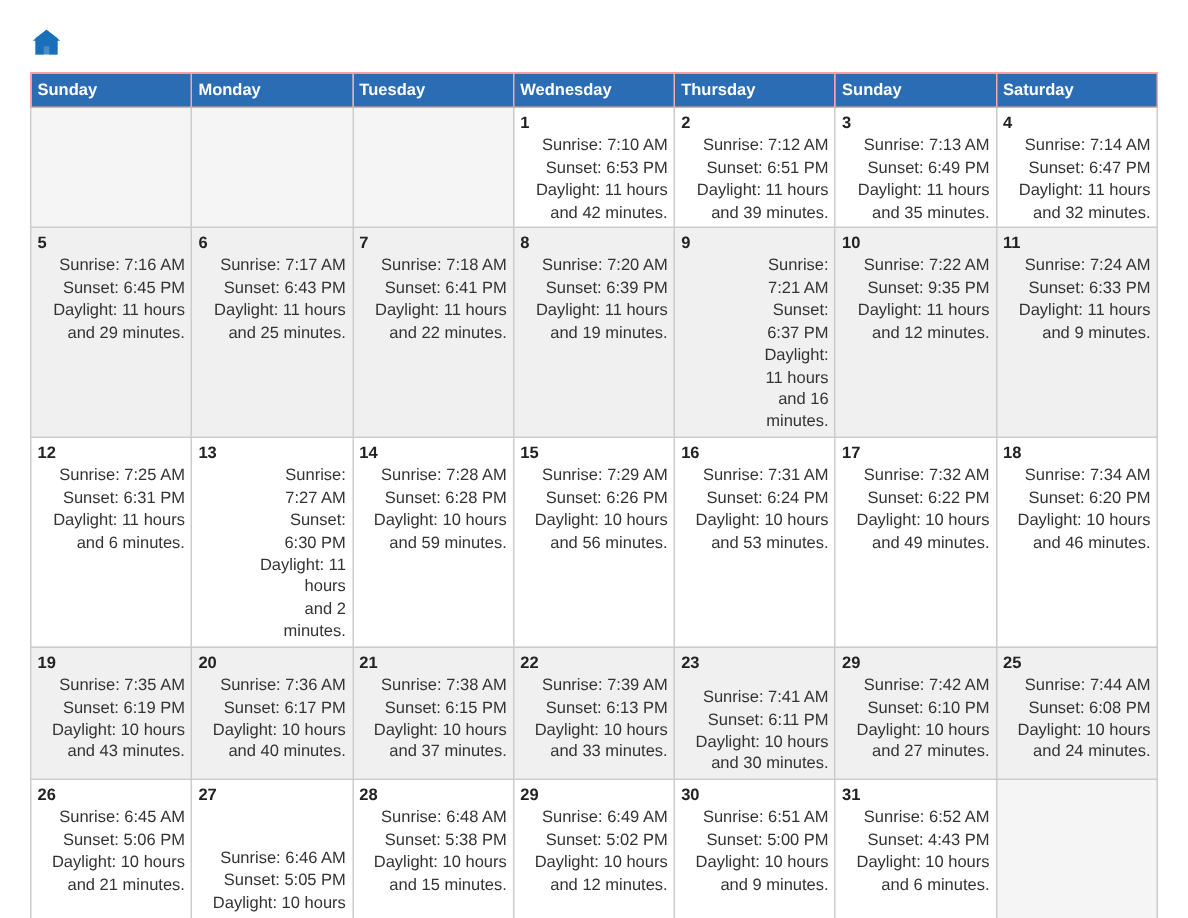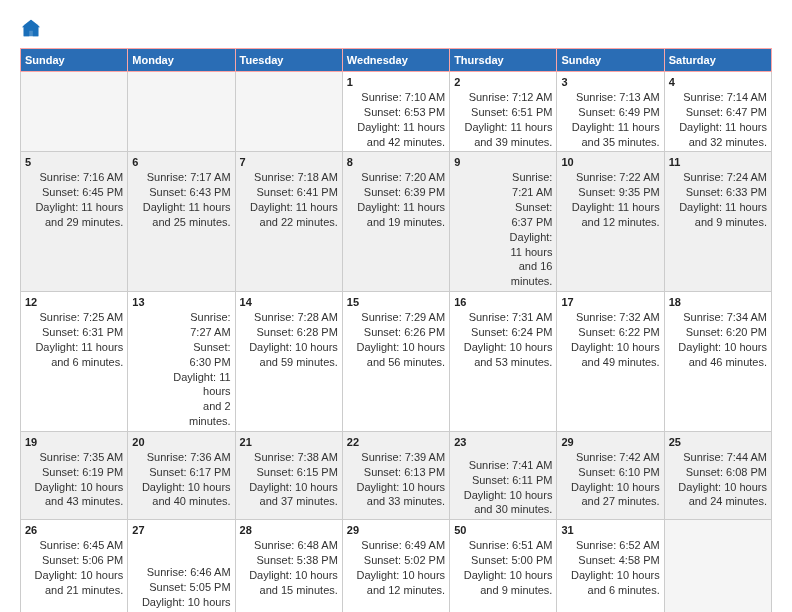--- a/index.html
+++ b/index.html
@@ -338,30 +338,30 @@
 and 15 minutes.</div>
           </td>
           <td>
             <span class="day-number">29</span>
             <div class="day-info" style="white-space: pre-line;">Sunrise: 6:49 AM
 Sunset: 5:02 PM
 Daylight: 10 hours
 and 12 minutes.</div>
           </td>
           <td>
-            <span class="day-number">50</span>
+            <span class="day-number">30</span>
             <div class="day-info" style="white-space: pre-line;">Sunrise: 6:51 AM
 Sunset: 5:00 PM
 Daylight: 10 hours
 and 9 minutes.</div>
           </td>
           <td>
             <span class="day-number">31</span>
             <div class="day-info" style="white-space: pre-line;">Sunrise: 6:52 AM
-Sunset: 4:58 PM
+Sunset: 4:43 PM
 Daylight: 10 hours
 and 6 minutes.</div>
           </td>
           <td class="empty"></td>
         </tr>
       </tbody>
   </table>
 </div>
 
 </body></html>

